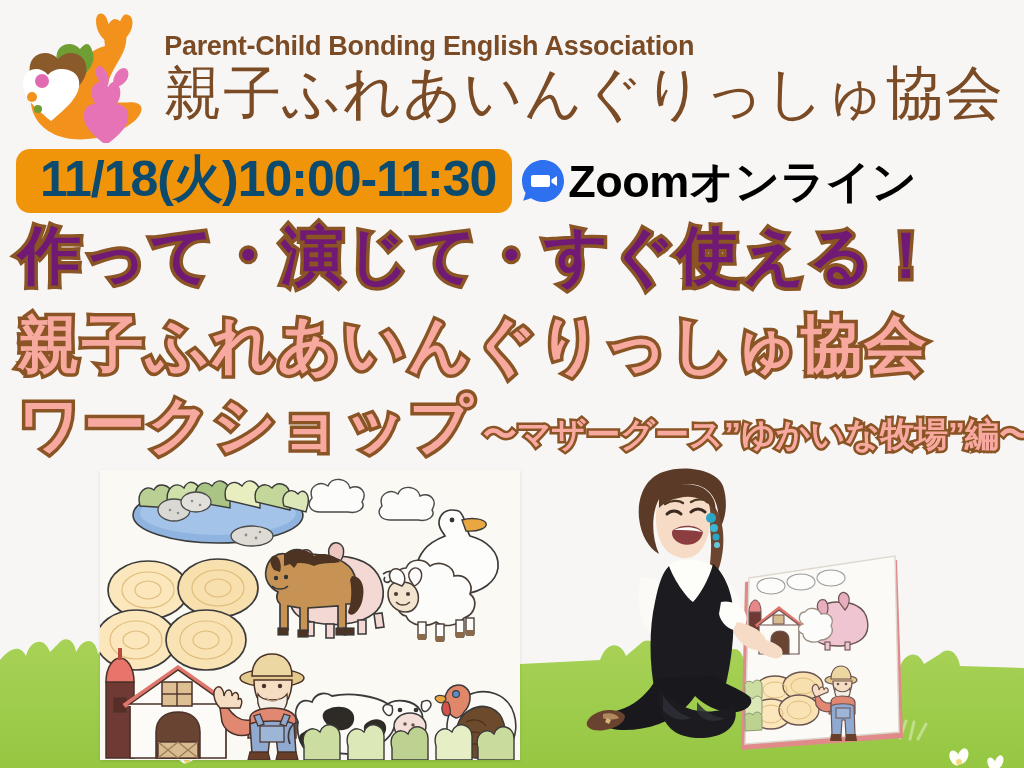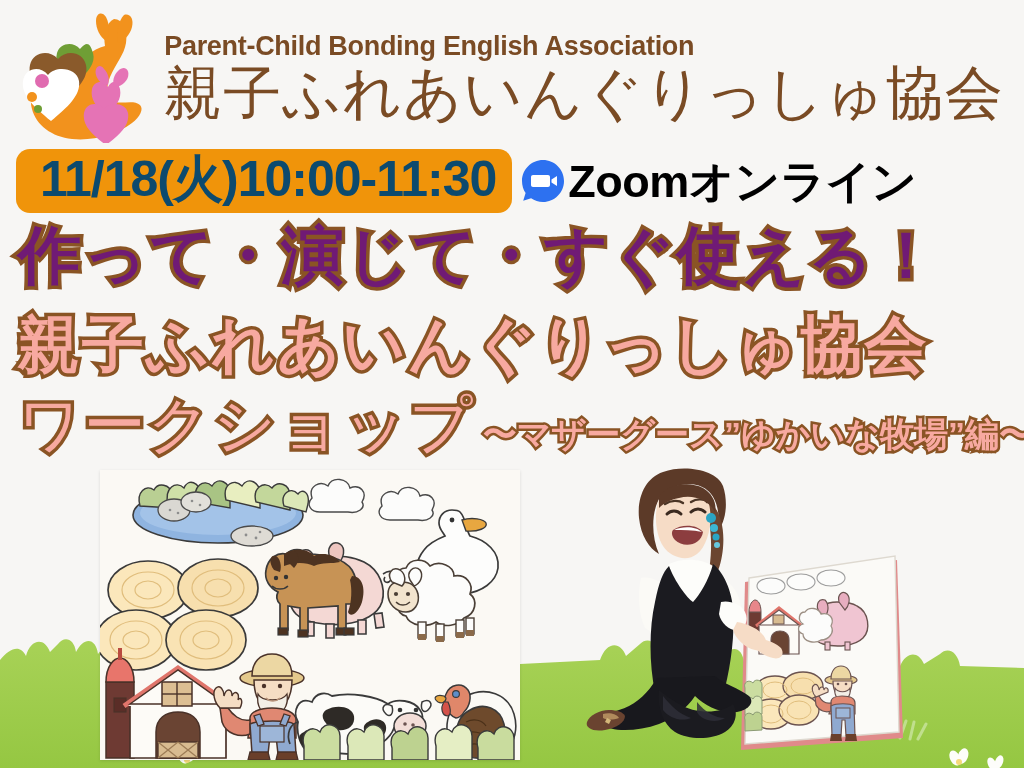--- a/index.html
+++ b/index.html
@@ -53,21 +53,21 @@
     color:#f7a9a0;
     -webkit-text-stroke:7px #8a5424;
     paint-order:stroke fill;
     line-height:1.05;
   }
   .line3{
     position:absolute;left:18px;top:392px;width:1006px;
     white-space:nowrap;line-height:1.05;
   }
   .line3 .big{
-    font-size:62px;font-weight:normal;letter-spacing:2px;
+    font-size:62px;font-weight:bold;letter-spacing:2px;
     color:#f7a9a0;-webkit-text-stroke:7px #8a5424;paint-order:stroke fill;
   }
   .line3 .small{
     font-size:34px;font-weight:bold;letter-spacing:0px;
     color:#f7a9a0;-webkit-text-stroke:5px #8a5424;paint-order:stroke fill;
     margin-left:8px;
   }
 
   
   .grass{position:absolute;left:0;bottom:0;width:1024px;height:160px;}

